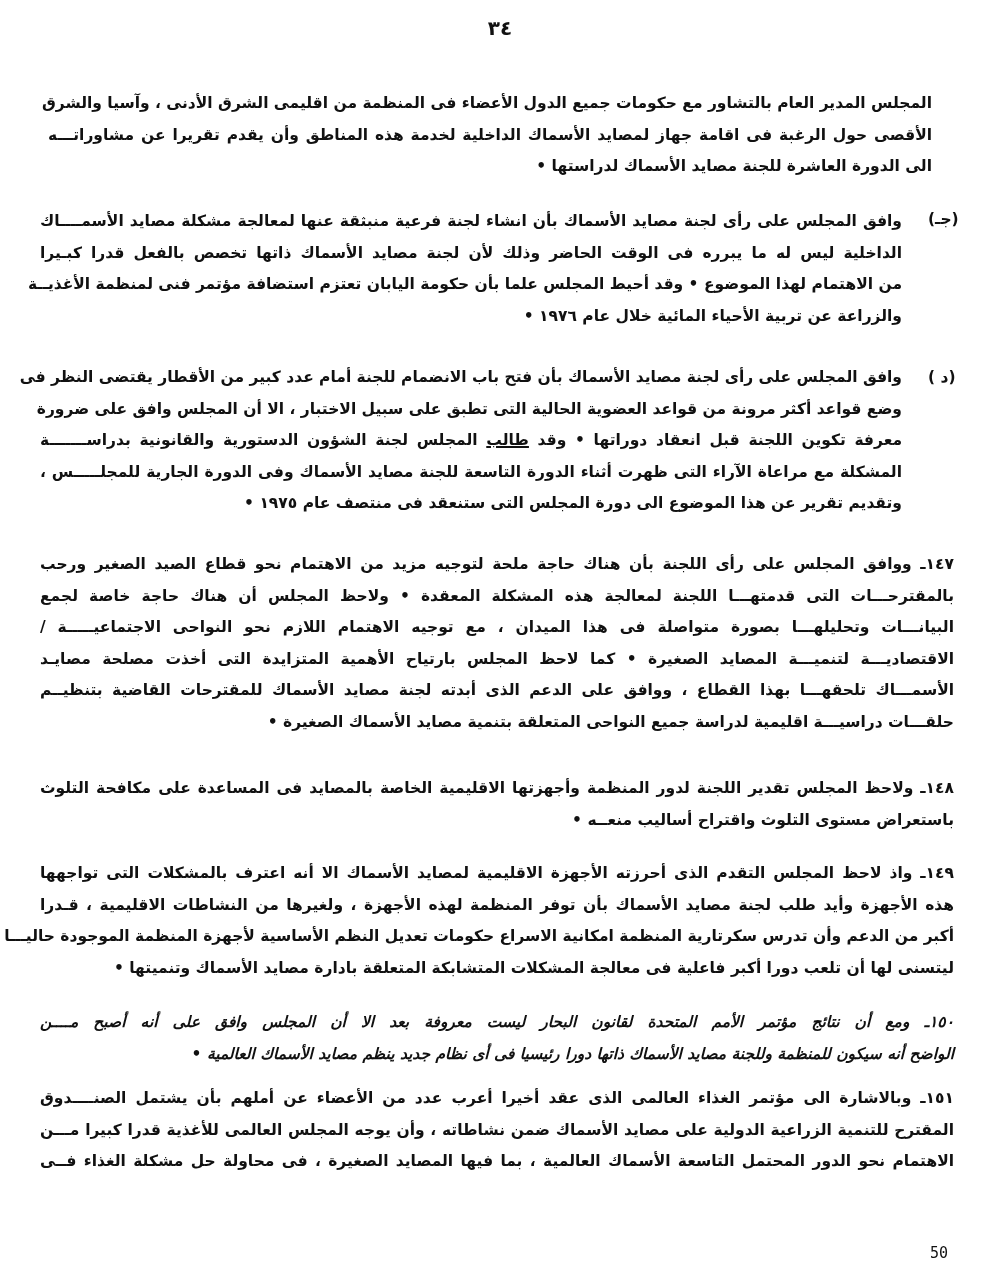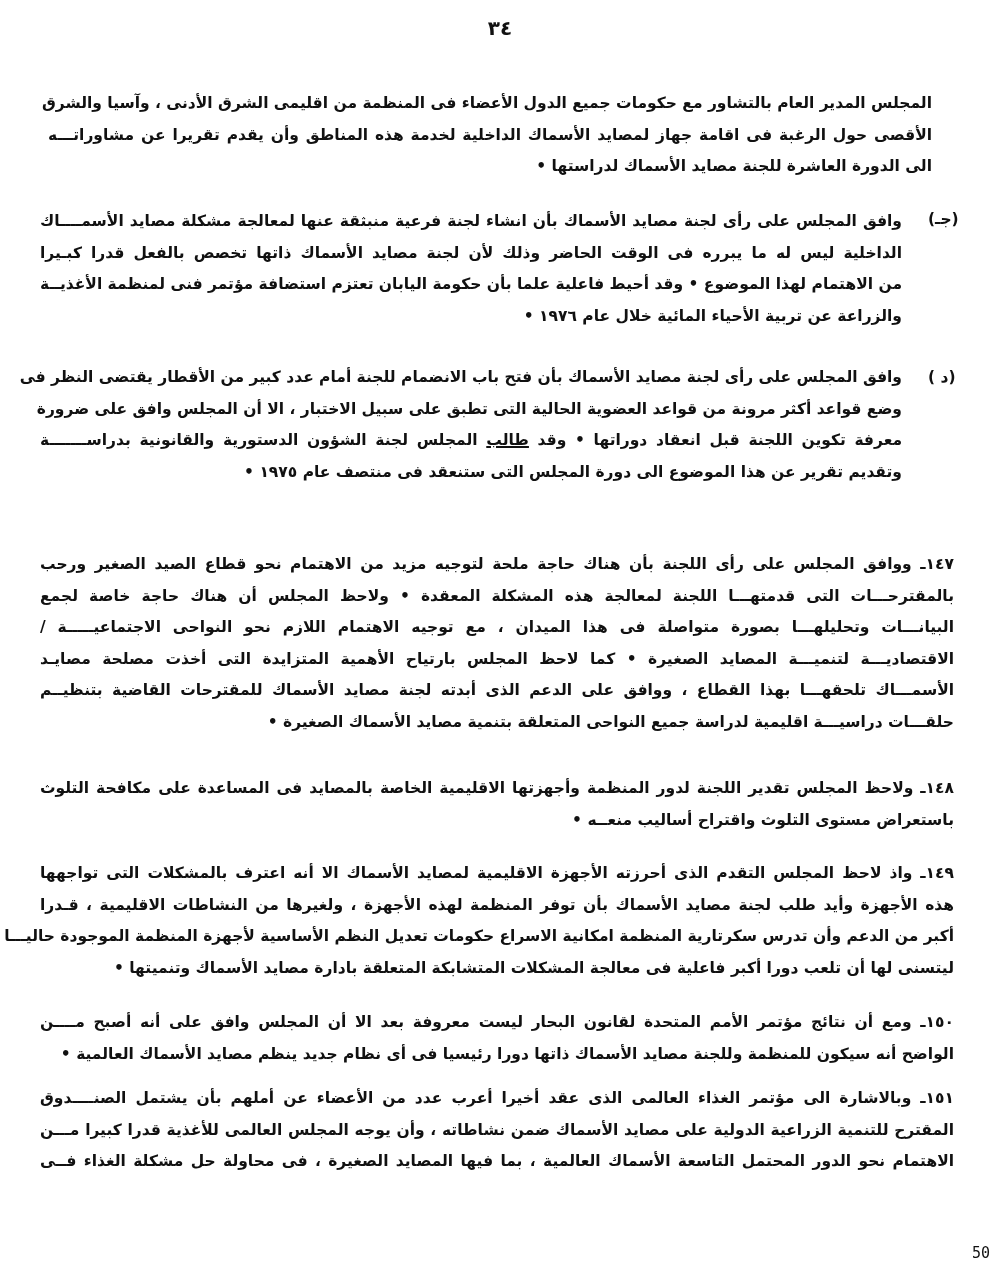--- a/index.html
+++ b/index.html
@@ -6,21 +6,21 @@
     body {
       width: 1000px; height: 1279px; position: relative; overflow: hidden;
       font-family: "DejaVu Sans", sans-serif; color: #111111;
     }
     .page-number-top {
       position: absolute; top: 16px; left: 0; width: 1000px;
       text-align: center; font-size: 20px; font-weight: bold;
     }
     .page-number-bottom {
       position: absolute; top: 1244px; left: 930px; width: 60px;
-      text-align: right; font-size: 15px; font-family: "DejaVu Sans Mono", monospace;
+      text-align: left; font-size: 15px; font-family: "DejaVu Sans Mono", monospace;
     }
     .block {
       position: absolute; direction: rtl; text-align: justify;
       font-size: 15.5px; font-weight: bold; line-height: 31.5px;
     }
     .block .line { display: block; text-align-last: justify; white-space: nowrap; }
     .block .line.last { text-align-last: right; }
     .marker {
       position: absolute; direction: rtl; font-size: 15.5px; font-weight: bold;
     }
@@ -34,29 +34,30 @@
 <div class="block" style="top:88px; left:48px; width:884px;">
   <span class="line">المجلس المدير العام بالتشاور مع حكومات جميع الدول الأعضاء فى المنظمة من اقليمى الشرق الأدنى ، وآسيا والشرق</span>
   <span class="line">الأقصى حول الرغبة فى اقامة جهاز لمصايد الأسماك الداخلية لخدمة هذه المناطق وأن يقدم تقريرا عن مشاوراتـــه</span>
   <span class="line last">الى الدورة العاشرة للجنة مصايد الأسماك لدراستها •</span>
 </div>
 
 <div class="marker" style="top:210px; left:928px;">(جـ)</div>
 <div class="block" style="top:206px; left:40px; width:862px;">
   <span class="line">وافق المجلس على رأى لجنة مصايد الأسماك بأن انشاء لجنة فرعية منبثقة عنها لمعالجة مشكلة مصايد الأسمــــاك</span>
   <span class="line">الداخلية ليس له ما يبرره فى الوقت الحاضر وذلك لأن لجنة مصايد الأسماك ذاتها تخصص بالفعل قدرا كبـيرا</span>
-  <span class="line">من الاهتمام لهذا الموضوع • وقد أحيط فاعلية علما بأن حكومة اليابان تعتزم استضافة مؤتمر فنى لمنظمة الأغذيــة</span>
+  <span class="line">من الاهتمام لهذا الموضوع • وقد أحيط المجلس علما بأن حكومة اليابان تعتزم استضافة مؤتمر فنى لمنظمة الأغذيــة</span>
   <span class="line last">والزراعة عن تربية الأحياء المائية خلال عام ١٩٧٦ •</span>
 </div>
 
 <div class="marker" style="top:368px; left:928px;">(د )</div>
 <div class="block" style="top:362px; left:40px; width:862px;">
   <span class="line">وافق المجلس على رأى لجنة مصايد الأسماك بأن فتح باب الانضمام للجنة أمام عدد كبير من الأقطار يقتضى النظر فى</span>
   <span class="line">وضع قواعد أكثر مرونة من قواعد العضوية الحالية التى تطبق على سبيل الاختبار ، الا أن المجلس وافق على ضرورة</span>
   <span class="line">معرفة تكوين اللجنة قبل انعقاد دوراتها • وقد <u>طالب</u> المجلس لجنة الشؤون الدستورية والقانونية بدراســـــــة</span>
+  <span class="line">المشكلة مع مراعاة الآراء التى ظهرت أثناء الدورة التاسعة للجنة مصايد الأسماك وفى الدورة الجارية للمجلـــــس ،</span>
   <span class="line last">وتقديم تقرير عن هذا الموضوع الى دورة المجلس التى ستنعقد فى منتصف عام ١٩٧٥ •</span>
 </div>
 
 <div class="block" style="top:549px; left:40px; width:914px;">
   <span class="line">١٤٧ـ  ووافق المجلس على رأى اللجنة بأن هناك حاجة ملحة لتوجيه مزيد من الاهتمام نحو قطاع الصيد الصغير ورحب</span>
   <span class="line">بالمقترحـــات التى قدمتهـــا اللجنة لمعالجة هذه المشكلة المعقدة • ولاحظ المجلس أن هناك حاجة خاصة لجمع</span>
   <span class="line">البيانـــات وتحليلهـــا بصورة متواصلة فى هذا الميدان ، مع توجيه الاهتمام اللازم نحو النواحى الاجتماعيـــــة /</span>
   <span class="line">الاقتصاديـــة لتنميـــة المصايد الصغيرة • كما لاحظ المجلس بارتياح الأهمية المتزايدة التى أخذت مصلحة مصايـد</span>
   <span class="line">الأسمـــاك تلحقهـــا بهذا القطاع ، ووافق على الدعم الذى أبدته لجنة مصايد الأسماك للمقترحات القاضية بتنظيــم</span>
   <span class="line last">حلقـــات دراسيـــة اقليمية لدراسة جميع النواحى المتعلقة بتنمية مصايد الأسماك الصغيرة •</span>
@@ -67,21 +68,21 @@
   <span class="line last">باستعراض مستوى التلوث واقتراح أساليب منعــه •</span>
 </div>
 
 <div class="block" style="top:858px; left:40px; width:914px;">
   <span class="line">١٤٩ـ  واذ لاحظ المجلس التقدم الذى أحرزته الأجهزة الاقليمية لمصايد الأسماك الا أنه اعترف بالمشكلات التى تواجهها</span>
   <span class="line">هذه الأجهزة وأيد طلب لجنة مصايد الأسماك بأن توفر المنظمة لهذه الأجهزة ، ولغيرها من النشاطات الاقليمية ، قـدرا</span>
   <span class="line">أكبر من الدعم وأن تدرس سكرتارية المنظمة امكانية الاسراع حكومات تعديل النظم الأساسية لأجهزة المنظمة الموجودة حاليـــا</span>
   <span class="line last">ليتسنى لها أن تلعب دورا أكبر فاعلية فى معالجة المشكلات المتشابكة المتعلقة بادارة مصايد الأسماك وتنميتها •</span>
 </div>
 
-<div class="block" style="top:1007px; left:40px; width:914px;">
+<div class="block" style="top:1007px; left:40px; width:914px;font-style:italic;">
   <span class="line">١٥٠ـ  ومع أن نتائج مؤتمر الأمم المتحدة لقانون البحار ليست معروفة بعد الا أن المجلس وافق على أنه  أصبح مــــن</span>
   <span class="line last">الواضح أنه سيكون للمنظمة وللجنة مصايد الأسماك ذاتها دورا رئيسيا فى أى نظام جديد ينظم مصايد الأسماك العالمية •</span>
 </div>
 
 <div class="block" style="top:1083px; left:40px; width:914px;">
   <span class="line">١٥١ـ  وبالاشارة الى مؤتمر الغذاء العالمى الذى عقد أخيرا أعرب عدد من الأعضاء عن أملهم بأن يشتمل الصنــــدوق</span>
   <span class="line">المقترح للتنمية الزراعية الدولية على مصايد الأسماك ضمن نشاطاته ، وأن يوجه المجلس العالمى للأغذية قدرا كبيرا مـــن</span>
   <span class="line">الاهتمام نحو الدور المحتمل التاسعة الأسماك العالمية ، بما فيها المصايد الصغيرة ، فى محاولة حل مشكلة الغذاء فــى</span>
 </div>
 

